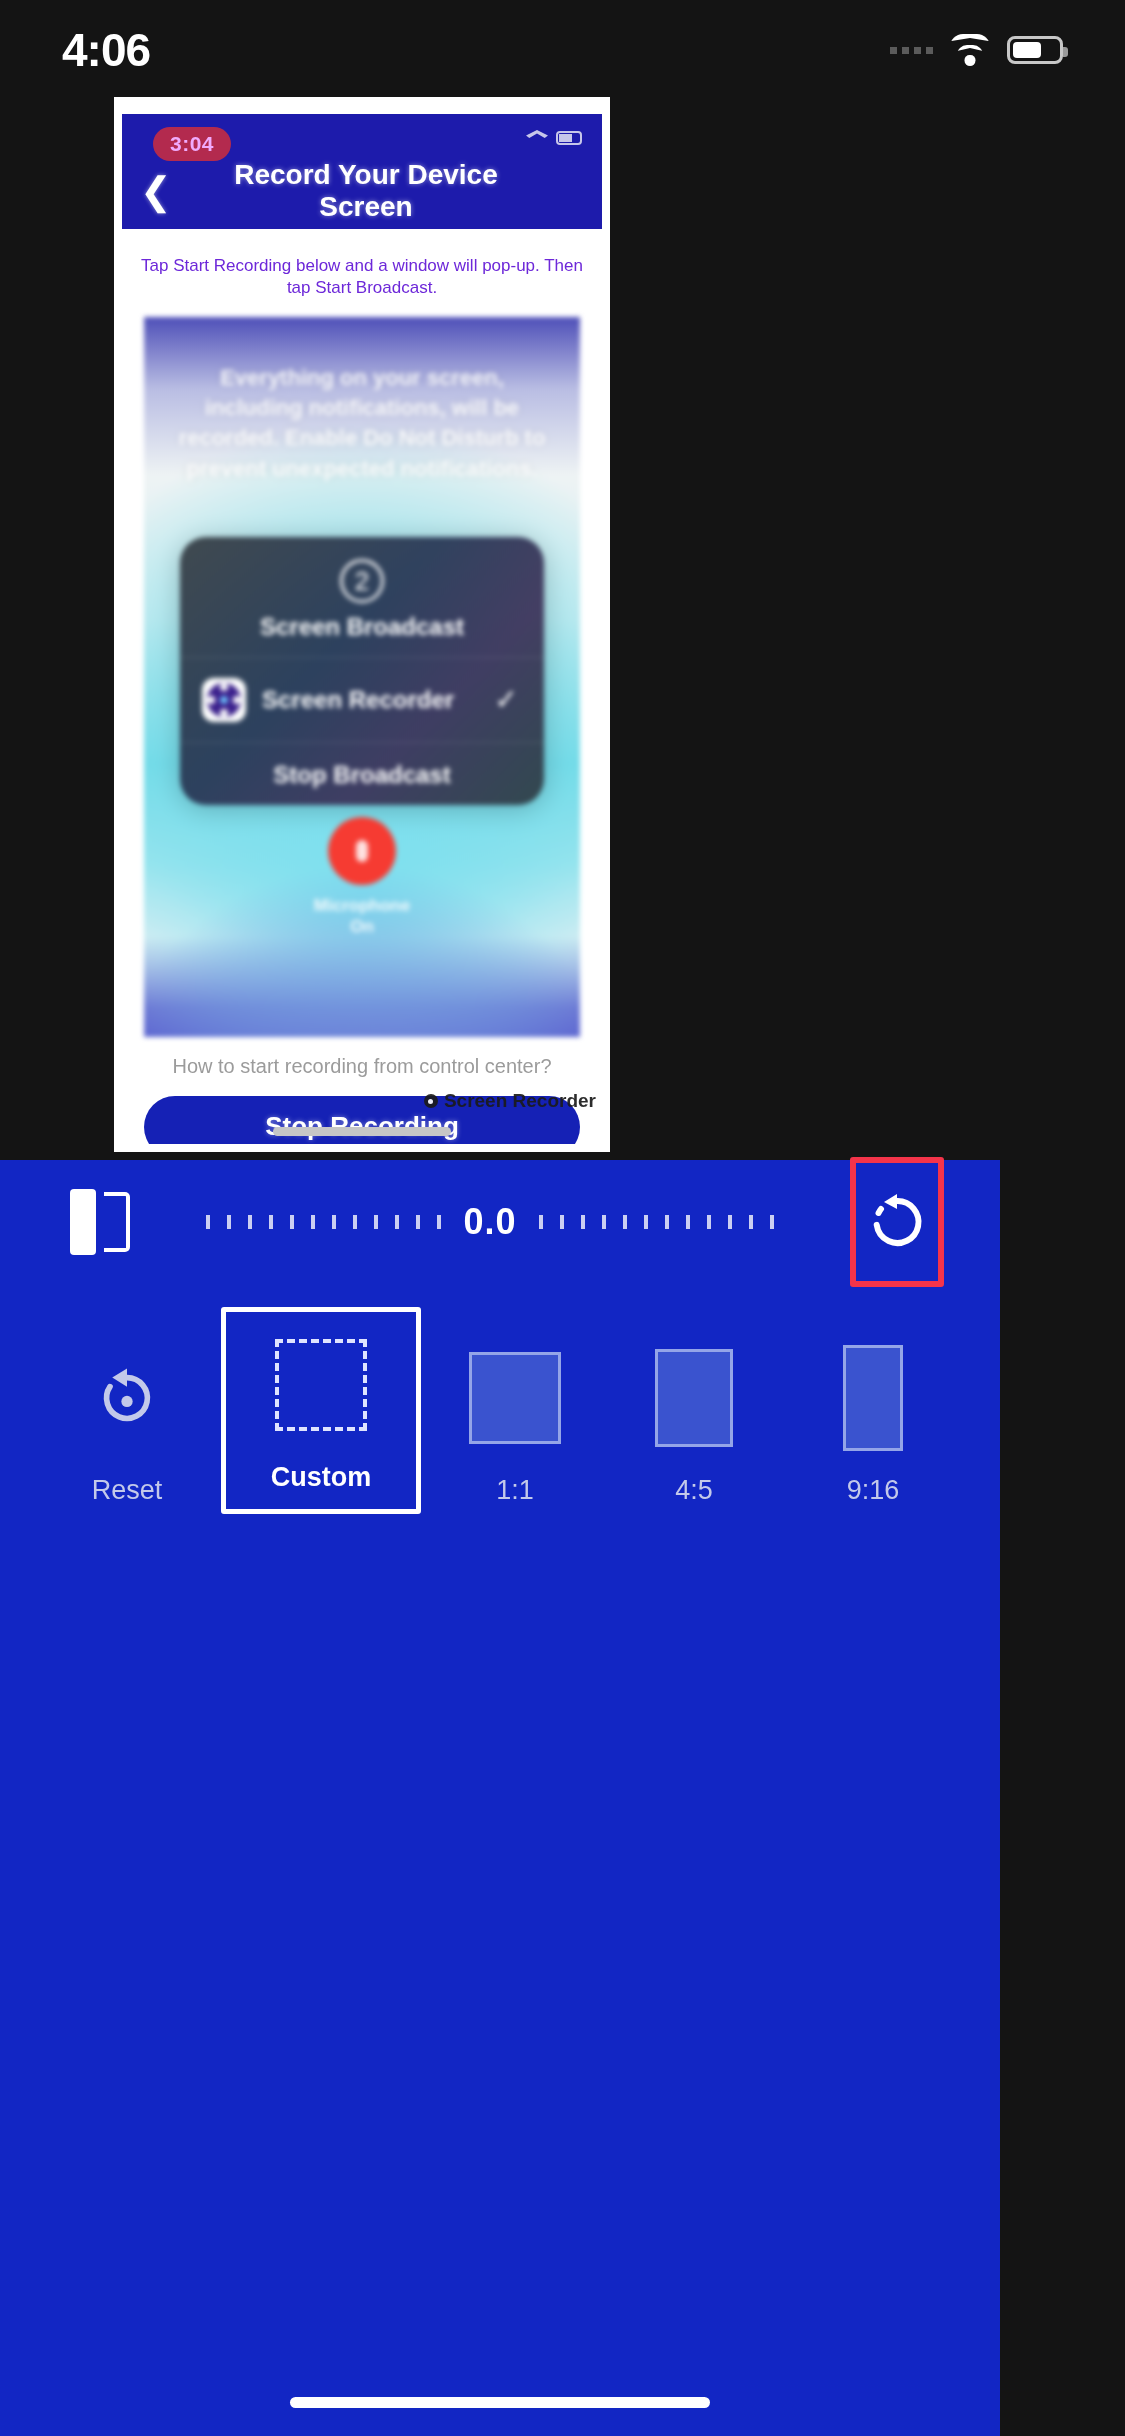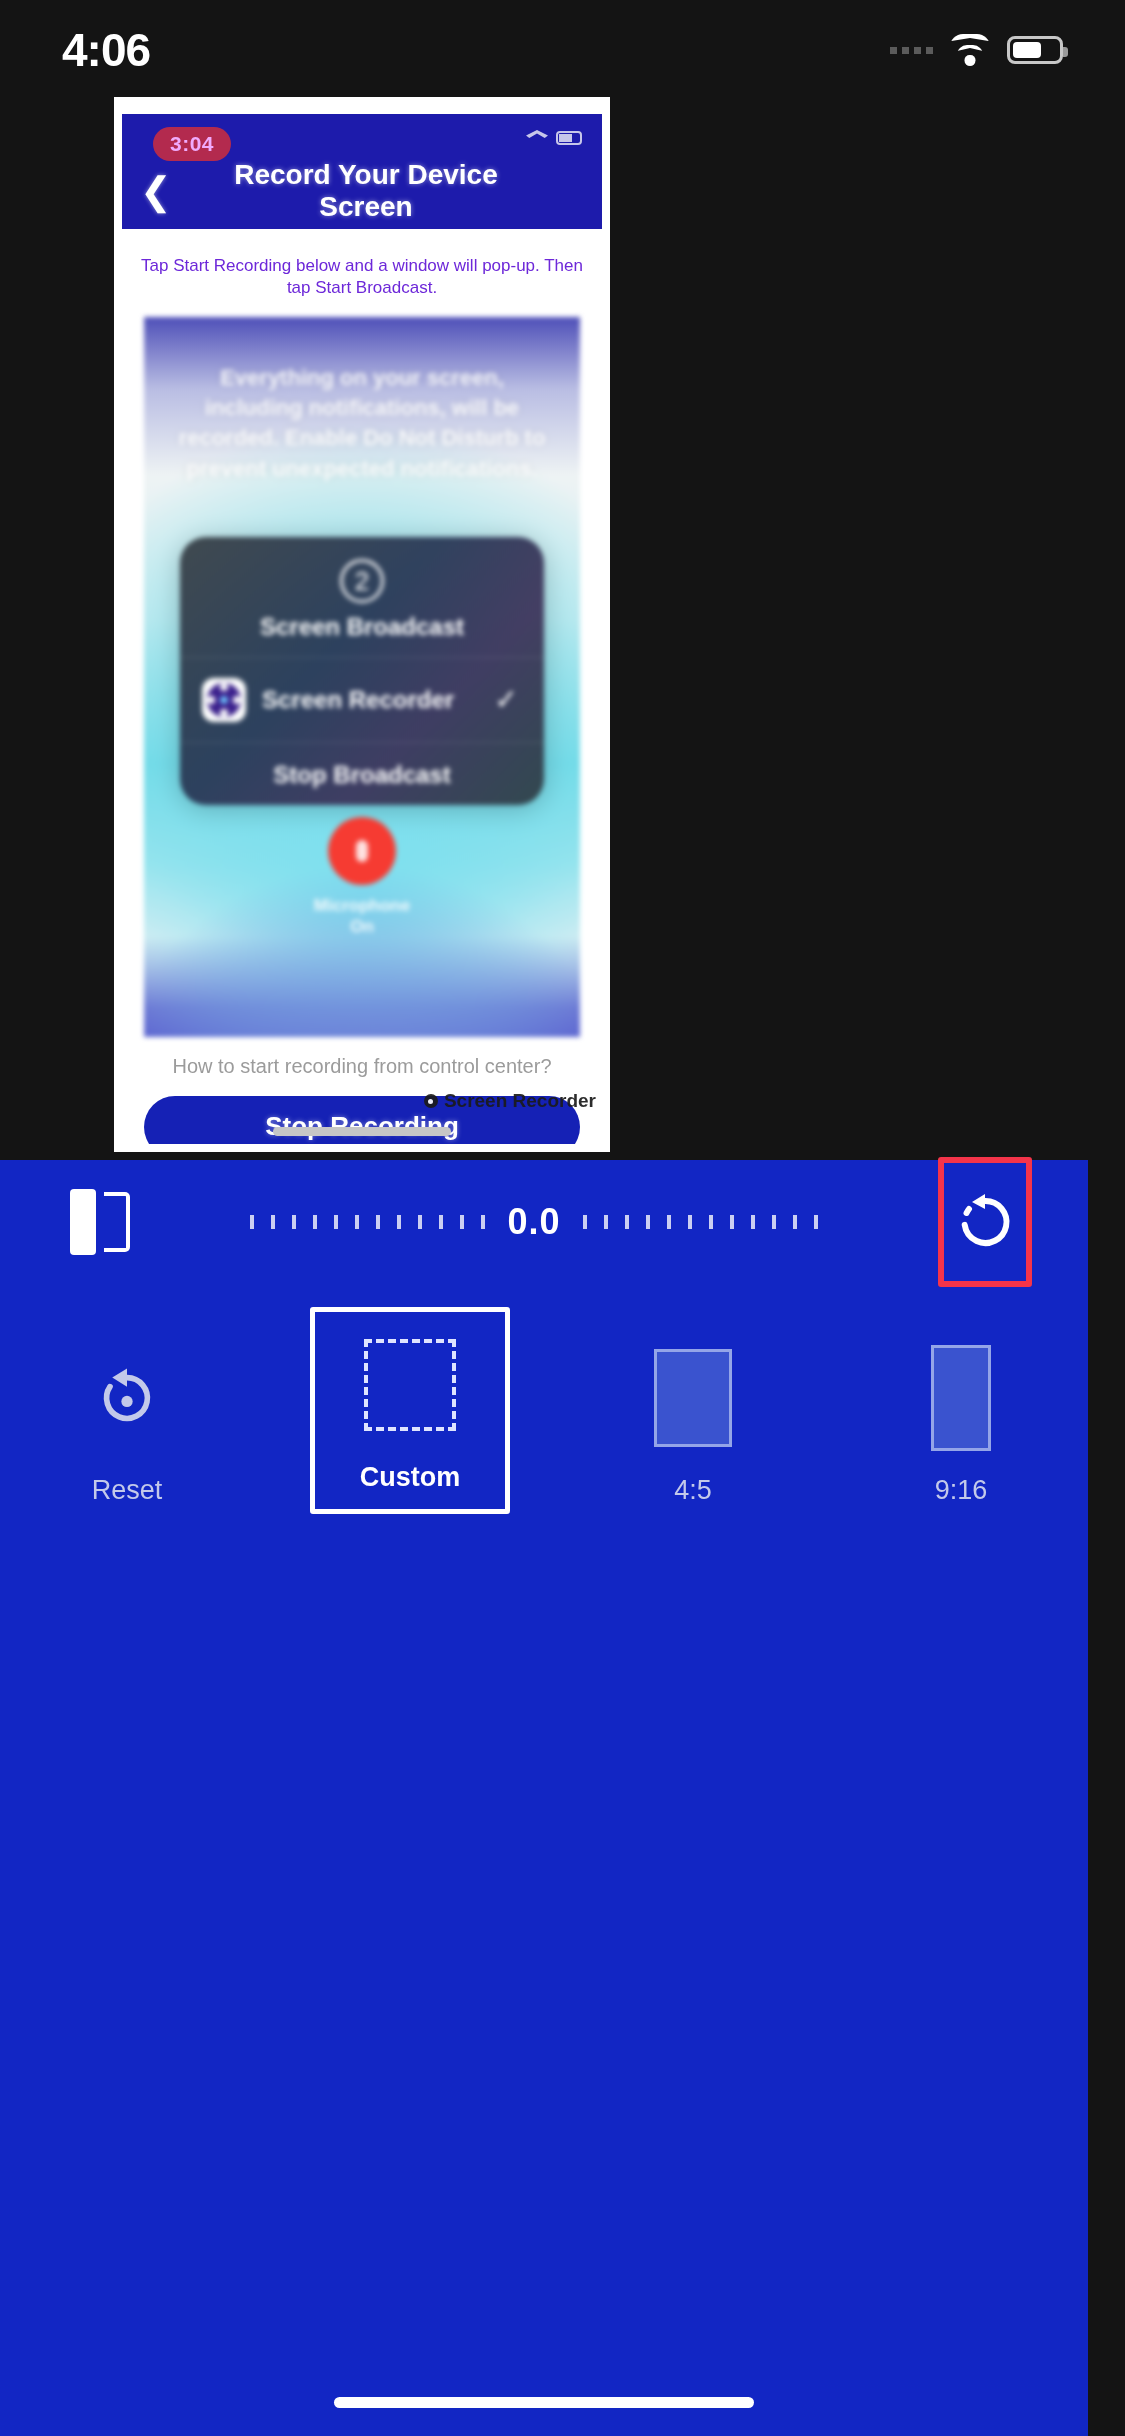--- a/index.html
+++ b/index.html
@@ -151,21 +151,21 @@
   .iwatermark .wm-dot{ width:14px; height:14px; border-radius:50%; background:#1b1b1b;
         display:flex; align-items:center; justify-content:center; }
   .iwatermark .wm-dot:after{ content:''; width:5px; height:5px; background:#fff; border-radius:50%; }
   .ihomebar{
     position:absolute; left:50%; transform:translateX(-50%); bottom:8px;
     width:178px; height:9px; border-radius:6px; background:#c6c6c6;
   }
 
   
   .editor{
-    position:absolute; left:0; top:1160px; width:1088px; height:1276px;
+    position:absolute; left:0; top:1160px; width:1000px; height:1276px;
     background:#1226c4;
   }
   .slider-row{
     position:relative; height:124px; display:flex; align-items:center;
   }
   .flip-icon{ margin-left:70px; width:60px; height:66px; position:relative; flex:0 0 auto; }
   .flip-icon .lf{ position:absolute; left:0; top:0; width:26px; height:66px; background:#fff; border-radius:4px; }
   .flip-icon .rt{ position:absolute; right:0; top:3px; width:26px; height:60px;
                   border:4px solid #fff; border-left:none; border-radius:0 5px 5px 0; background:transparent;}
   .ruler{ flex:1; display:flex; align-items:center; justify-content:center; gap:0; margin:0 30px; }
@@ -369,20 +369,26 @@
       <div class="lbl">Reset</div>
     </div>
 
     <div class="ratio-item active">
       <div class="shape-wrap">
           <div class="box-custom"></div>
         </div>
       <div class="lbl">Custom</div>
     </div>
 
+    <div class="ratio-item">
+      <div class="shape-wrap">
+          <div class="box-11"></div>
+        </div>
+      <div class="lbl">1:1</div>
+    </div>
 
     <div class="ratio-item">
       <div class="shape-wrap">
           <div class="box-45"></div>
         </div>
       <div class="lbl">4:5</div>
     </div>
 
     <div class="ratio-item">
       <div class="shape-wrap">

